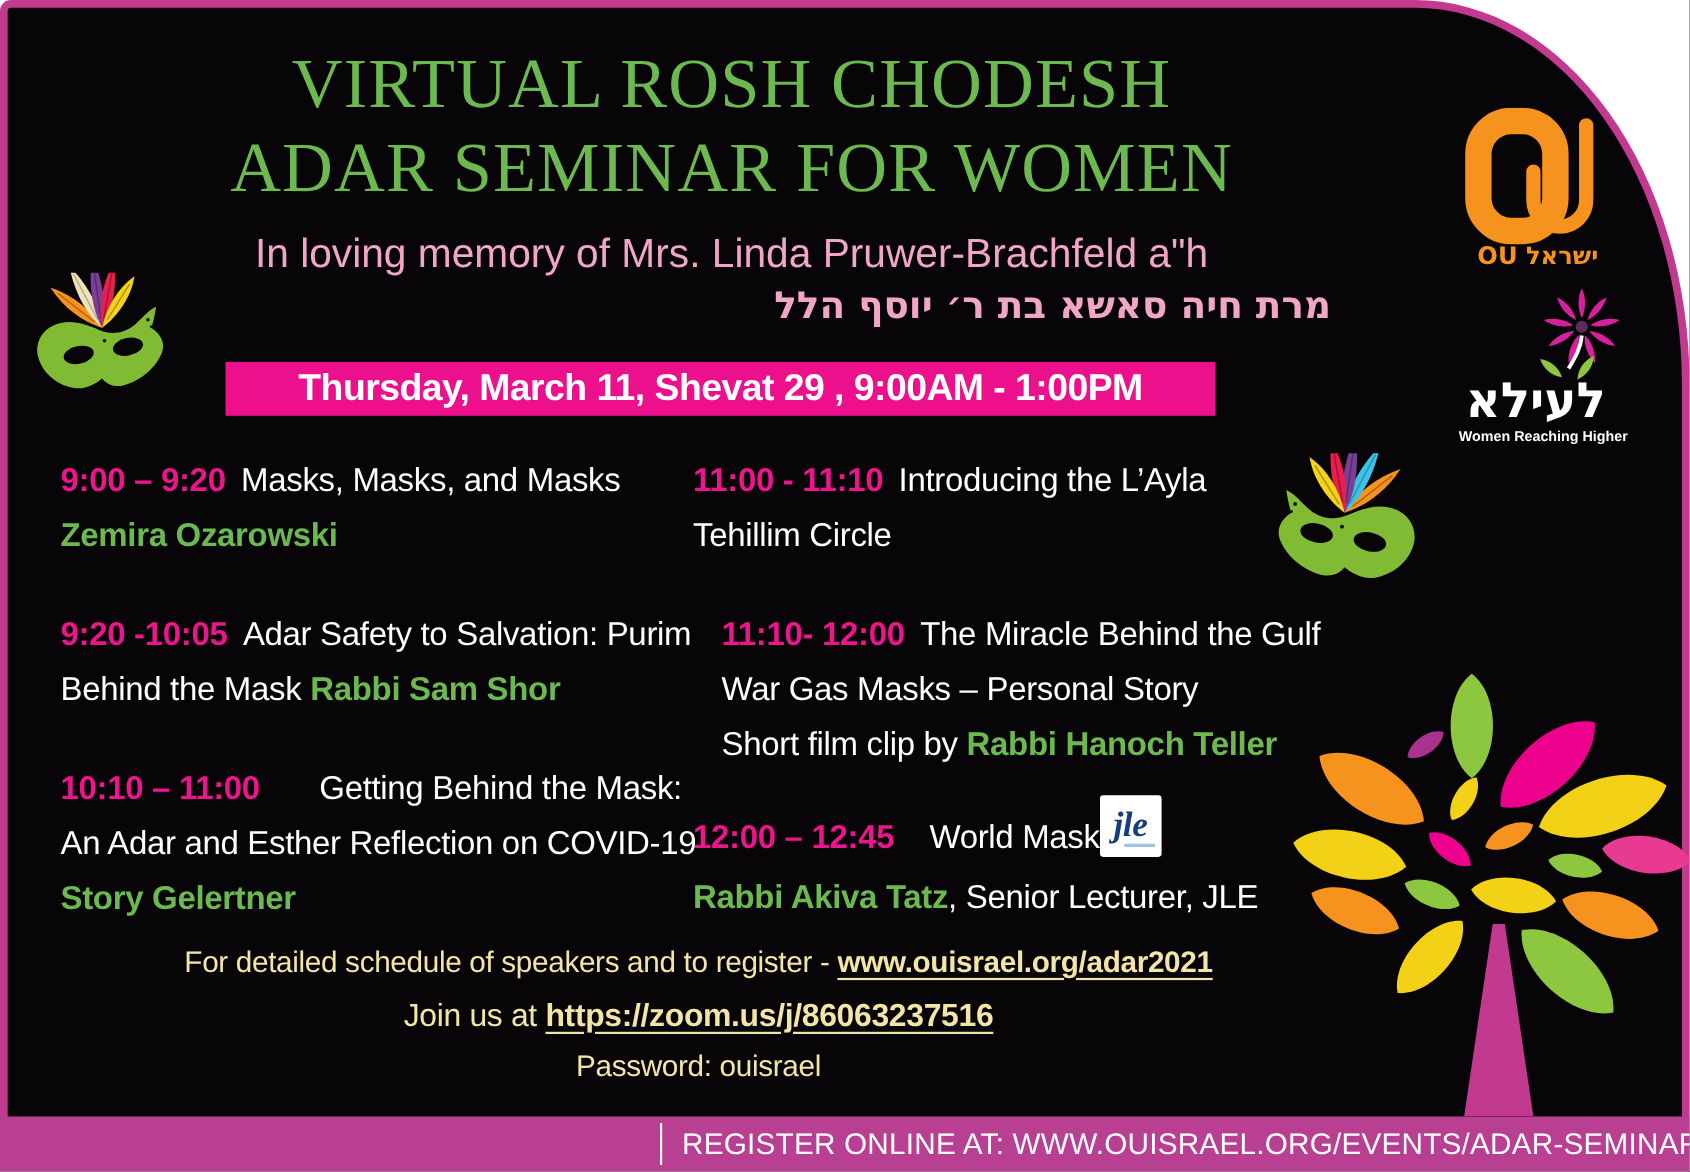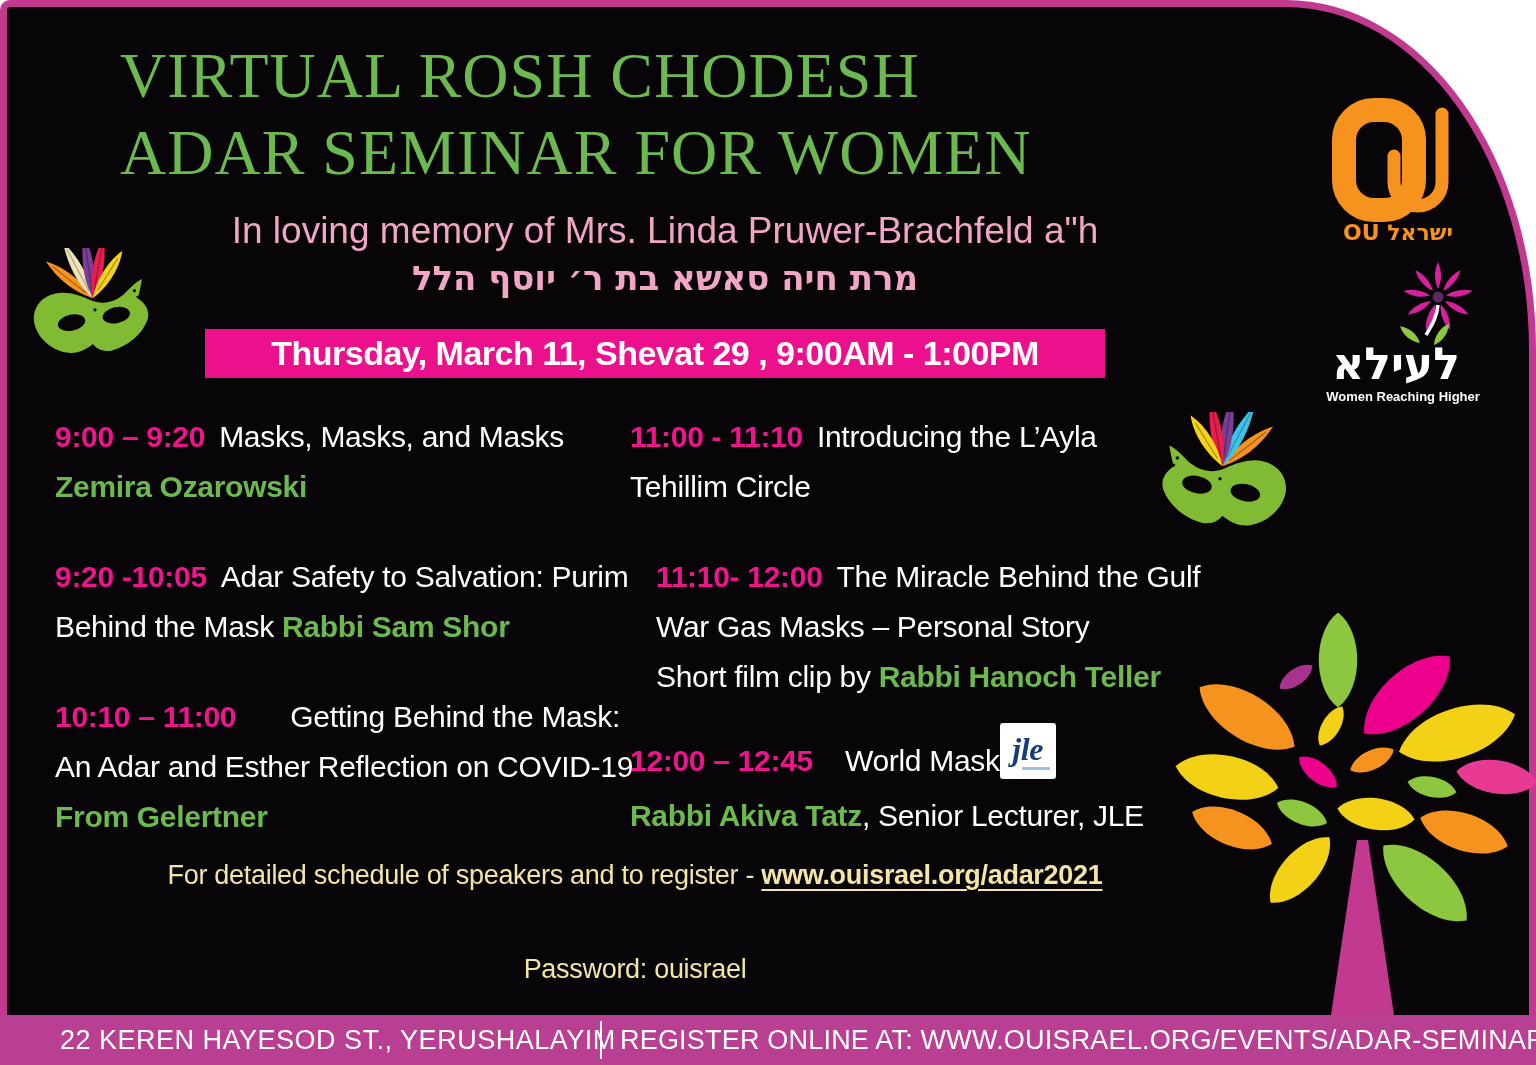--- a/index.html
+++ b/index.html
@@ -8,31 +8,31 @@
     overflow:hidden;font-family:"Liberation Sans",sans-serif;
   }
   .card{
     position:absolute;inset:0;box-sizing:border-box;background:#070508;
     border:7px solid var(--magenta_border,#c13a90);
     border-radius:10px 250px 0 0 / 10px 350px 0 0;
   }
   .abs{position:absolute;}
   
   .title{
-    left:120px;top:38px;width:1090px;
+    left:120px;top:38px;width:1090px;text-align:center;
     font-family:"Liberation Serif",serif;
     color:var(--title_green,#6cb94f);
     font-size:64px;line-height:1.2;letter-spacing:1px;white-space:nowrap;
   }
   .memorial{
     left:120px;top:210px;width:1090px;text-align:center;
     color:var(--memorial_pink,#f2a6c5);font-size:37px;white-space:nowrap;
   }
   .memorial-hebrew{
-    left:120px;top:258px;width:1090px;text-align:center;
+    left:120px;top:258px;width:1090px;
     font-family:"DejaVu Sans",sans-serif;
     color:var(--memorial_pink,#f2a6c5);font-size:34px;font-weight:bold;white-space:nowrap;
   }
   .banner{
     left:205px;top:329px;width:900px;height:49px;
     background:var(--banner_bg,#ec108d);
     display:flex;align-items:center;justify-content:center;
     color:#fff;font-size:34px;font-weight:bold;letter-spacing:-0.5px;white-space:nowrap;
   }
   
@@ -89,41 +89,44 @@
     <div><span class="time">9:00 – 9:20</span><span>Masks, Masks, and Masks</span></div>
     <div><span class="speaker">Zemira Ozarowski</span></div>
   </div>
   <div class="abs sched" style="left:55px;top:552px;">
     <div><span class="time">9:20 -10:05</span><span>Adar Safety to Salvation: Purim</span></div>
     <div><span>Behind the Mask </span><span class="speaker">Rabbi Sam Shor</span></div>
   </div>
   <div class="abs sched" style="left:55px;top:692px;">
     <div><span class="time">10:10 – 11:00</span><span class="gap"></span><span>Getting Behind the Mask:</span></div>
     <div>An Adar and Esther Reflection on COVID-19</div>
-    <div><span class="speaker">From Gelertner</span></div>
+    <div><span class="speaker">Story Gelertner</span></div>
   </div>
 
   <div class="abs sched" style="left:630px;top:412px;">
     <div><span class="time">11:00 - 11:10</span><span>Introducing the L’Ayla</span></div>
     <div>Tehillim Circle</div>
   </div>
   <div class="abs sched" style="left:656px;top:552px;">
     <div><span class="time">11:10- 12:00</span><span>The Miracle Behind the Gulf</span></div>
     <div>War Gas Masks – Personal Story</div>
     <div><span>Short film clip by </span><span class="speaker">Rabbi Hanoch Teller</span></div>
   </div>
   <div class="abs sched" style="left:630px;top:735px;">
     <div>
       <span class="time">12:00 – 12:45</span><span class="gap" style="width:18px"></span><span>World Mask</span><span class="jle-box"><span class="jle-text">jle</span><span class="jle-underline"></span></span>
     </div>
     <div><span class="speaker">Rabbi Akiva Tatz</span><span>, Senior Lecturer, JLE</span></div>
   </div>
 
   <div class="abs footer f1">
     <span>For detailed schedule of speakers and to register -  </span><span class="u">www.ouisrael.org/adar2021</span>
+  </div>
+  <div class="abs footer f2">
+    <span>Join us at </span><span class="u">https://zoom.us/j/86063237516</span>
   </div>
   <div class="abs footer f3">Password: ouisrael</div>
 
   <svg class="abs deco" style="left:1328px;top:98px;" width="140" height="155" viewBox="0 0 140 155">
     <rect x="16" y="12" width="70" height="100" rx="30" fill="none" stroke="#f6921e" stroke-width="24"></rect>
     <path d="M66,58 V84 A24,24 0 0 0 114,84 V16" fill="none" stroke="#f6921e" stroke-width="13" stroke-linecap="round"></path>
     <text x="70" y="142" text-anchor="middle" font-family="DejaVu Sans, sans-serif" font-size="22" font-weight="bold" fill="#f6921e">OU ישראל</text>
   </svg>
 
   <svg class="abs deco" style="left:1318px;top:255px;" width="170" height="152" viewBox="0 0 170 152">
@@ -229,17 +232,16 @@
       <path d="M-50,0 C-30,-27 30,-27 50,0 C30,27 -30,27 -50,0 Z" transform="translate(72,240) rotate(22) scale(0.86)" fill="#f6921e"></path>
       <path d="M-50,0 C-30,-27 30,-27 50,0 C30,27 -30,27 -50,0 Z" transform="translate(142,225) rotate(22) scale(0.54)" fill="#8dc63f"></path>
       <path d="M-50,0 C-30,-27 30,-27 50,0 C30,27 -30,27 -50,0 Z" transform="translate(216,226) rotate(8) scale(0.78)" fill="#f2d117"></path>
       <path d="M-50,0 C-30,-27 30,-27 50,0 C30,27 -30,27 -50,0 Z" transform="translate(304,244) rotate(18) scale(0.92)" fill="#f6921e"></path>
       <path d="M-50,0 C-30,-27 30,-27 50,0 C30,27 -30,27 -50,0 Z" transform="translate(140,282) rotate(-48) scale(0.88)" fill="#f2d117"></path>
       <path d="M-50,0 C-30,-27 30,-27 50,0 C30,27 -30,27 -50,0 Z" transform="translate(265,295) rotate(42) scale(1.12)" fill="#8dc63f"></path>
     </g>
   </svg>
 
   <div class="abs bottom-bar">
-    <span class="addr">22 KEREN HAYESOD ST., YERUSHALAYIM</span>
     <span class="divider"></span>
     <span class="reg">REGISTER ONLINE AT: WWW.OUISRAEL.ORG/EVENTS/ADAR-SEMINAR/</span>
   </div>
 </div>
 
 </body></html>

